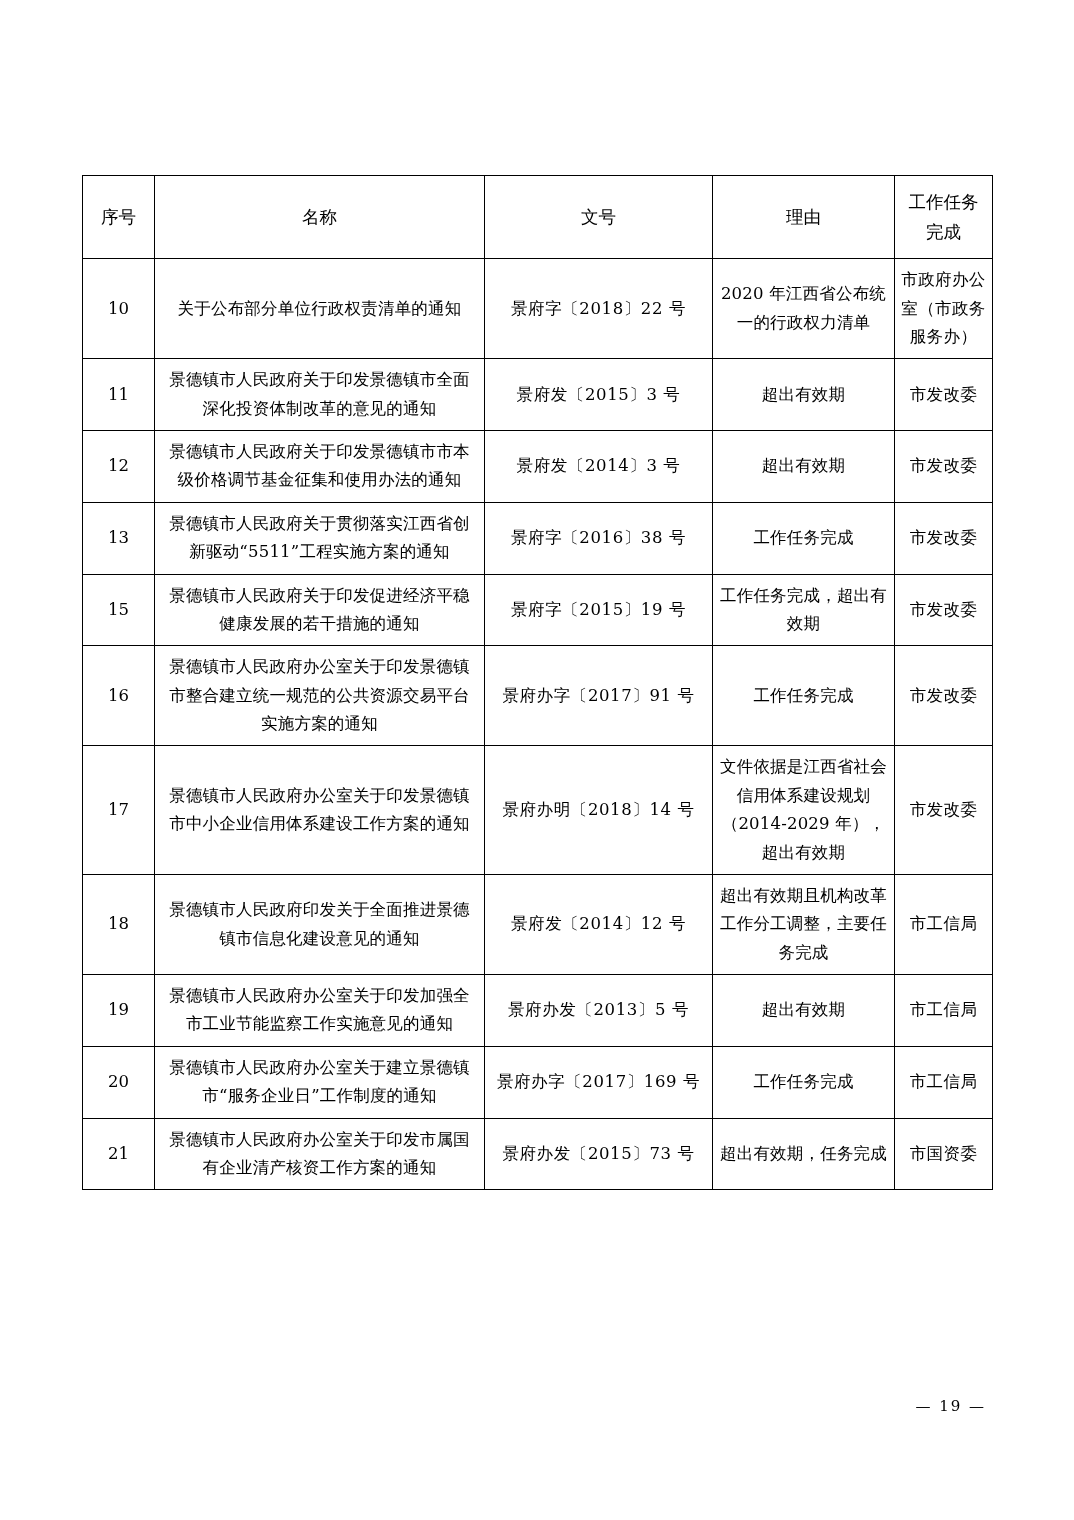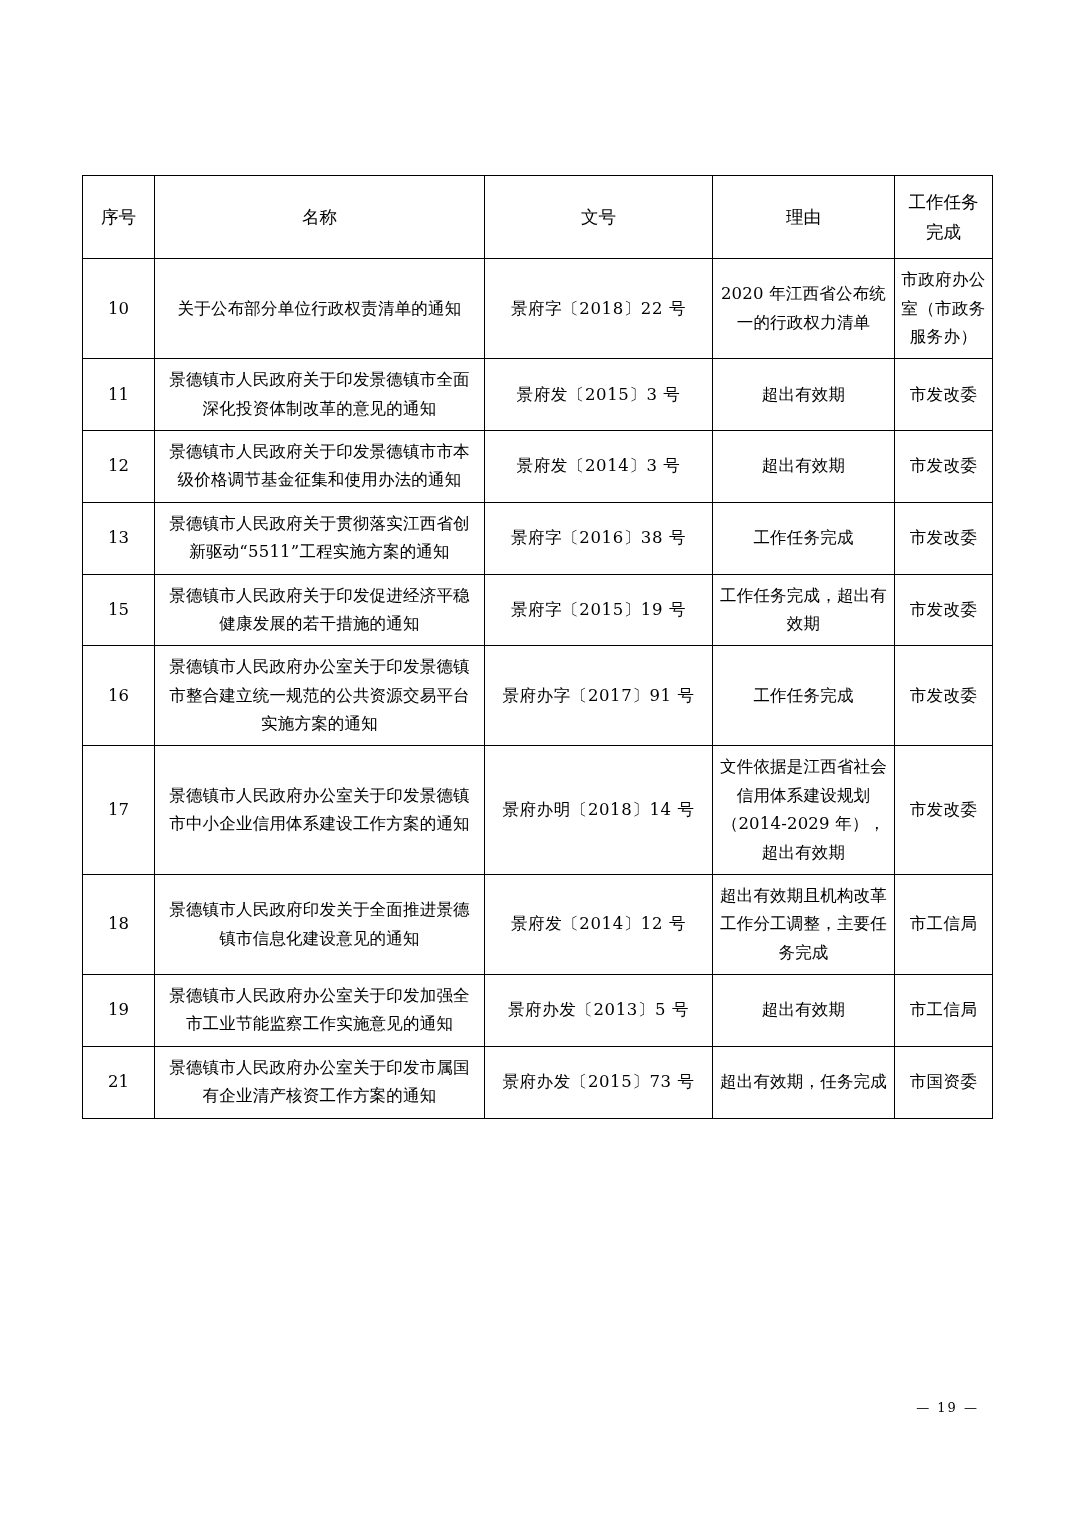--- a/index.html
+++ b/index.html
@@ -58,23 +58,23 @@
   }
   td.cell-reason {
     letter-spacing: 0.2px;
   }
   td.cell-unit {
     letter-spacing: 0.4px;
     margin-left: 16px;
   }
   .page-footer {
     position: absolute;
-    right: 95px;
+    right: 88px;
     bottom: 105px;
-    font-size: 13px;
+    font-size: 15px;
     letter-spacing: 2px;
     font-family: "DejaVu Serif", "Liberation Serif", serif;
   }
 </style>
 </head>
 <body>
 
 <div class="page">
   <table class="doc-table">
     <colgroup>
@@ -151,20 +151,27 @@
         <td class="cell-unit">市工信局</td>
       </tr>
       <tr>
         <td class="cell-seq">19</td>
         <td class="cell-name">景德镇市人民政府办公室关于印发加强全市工业节能监察工作实施意见的通知</td>
         <td class="cell-docno">景府办发〔2013〕5 号</td>
         <td class="cell-reason">超出有效期</td>
         <td class="cell-unit">市工信局</td>
       </tr>
       <tr>
+        <td class="cell-seq">20</td>
+        <td class="cell-name">景德镇市人民政府办公室关于建立景德镇市“服务企业日”工作制度的通知</td>
+        <td class="cell-docno">景府办字〔2017〕169 号</td>
+        <td class="cell-reason">工作任务完成</td>
+        <td class="cell-unit">市工信局</td>
+      </tr>
+      <tr>
         <td class="cell-seq">21</td>
         <td class="cell-name">景德镇市人民政府办公室关于印发市属国有企业清产核资工作方案的通知</td>
         <td class="cell-docno">景府办发〔2015〕73 号</td>
         <td class="cell-reason">超出有效期，任务完成</td>
         <td class="cell-unit">市国资委</td>
       </tr>
     </tbody>
   </table>
 
   <div class="page-footer">— 19 —</div>

